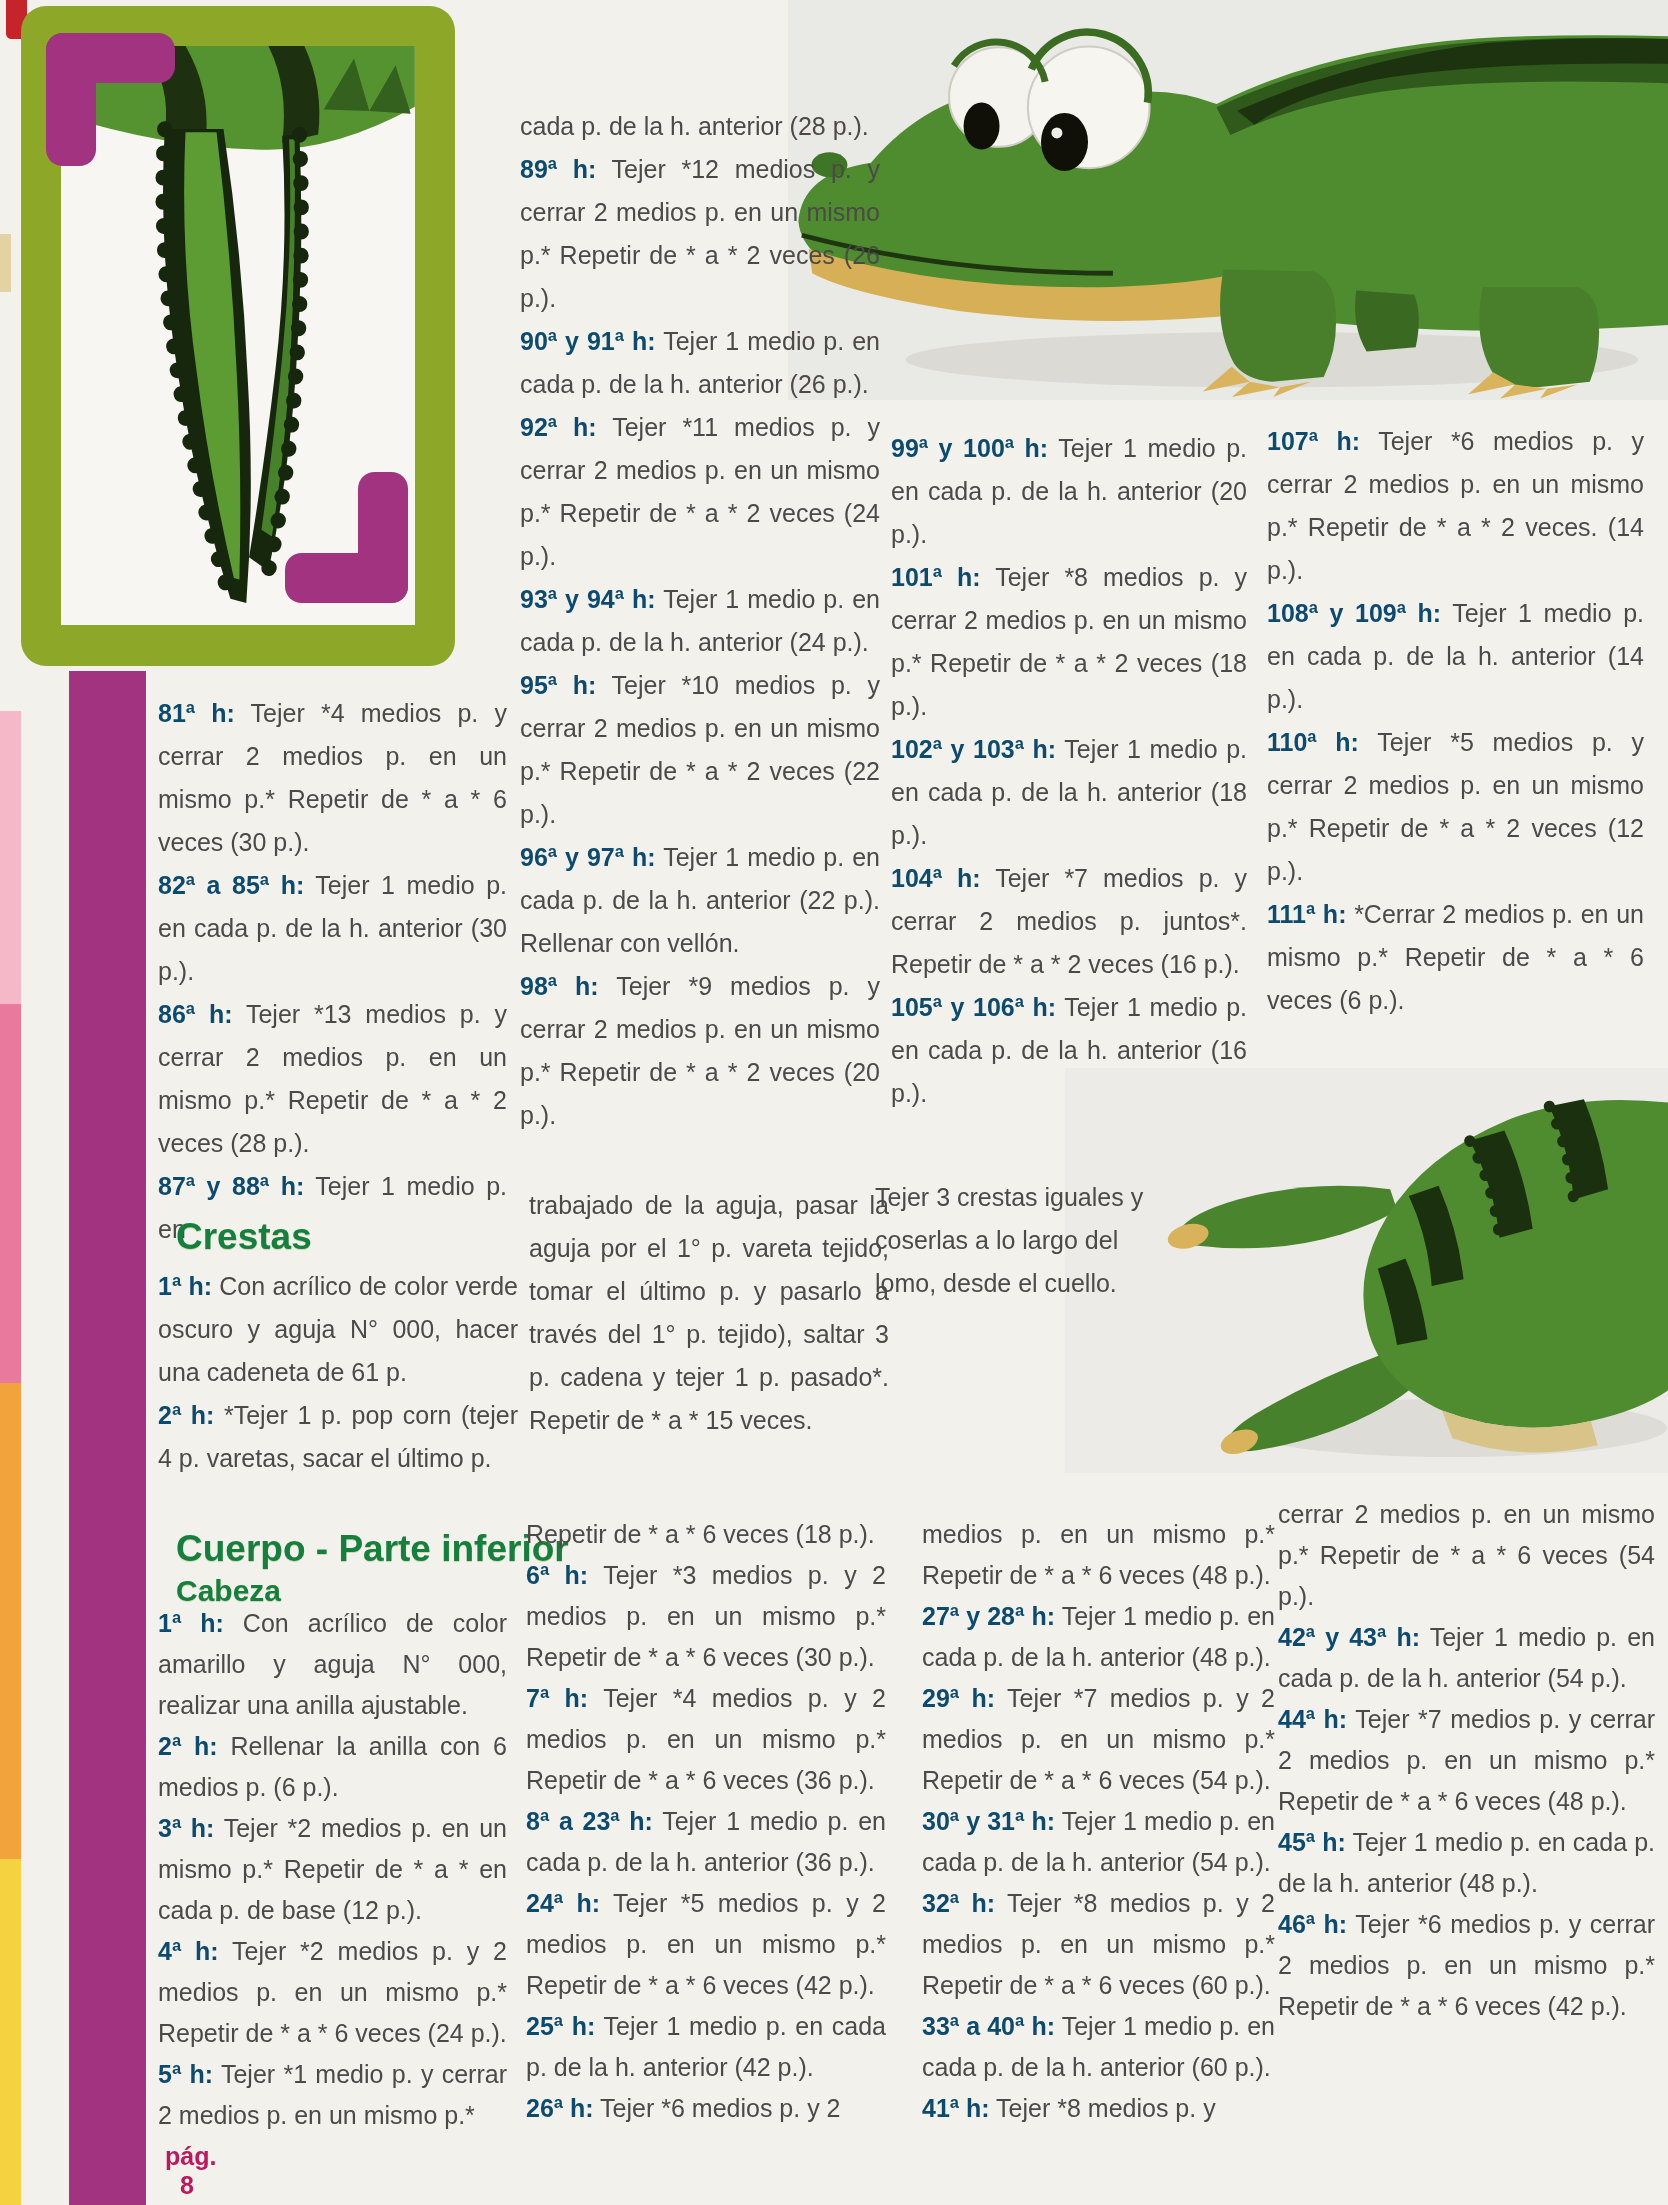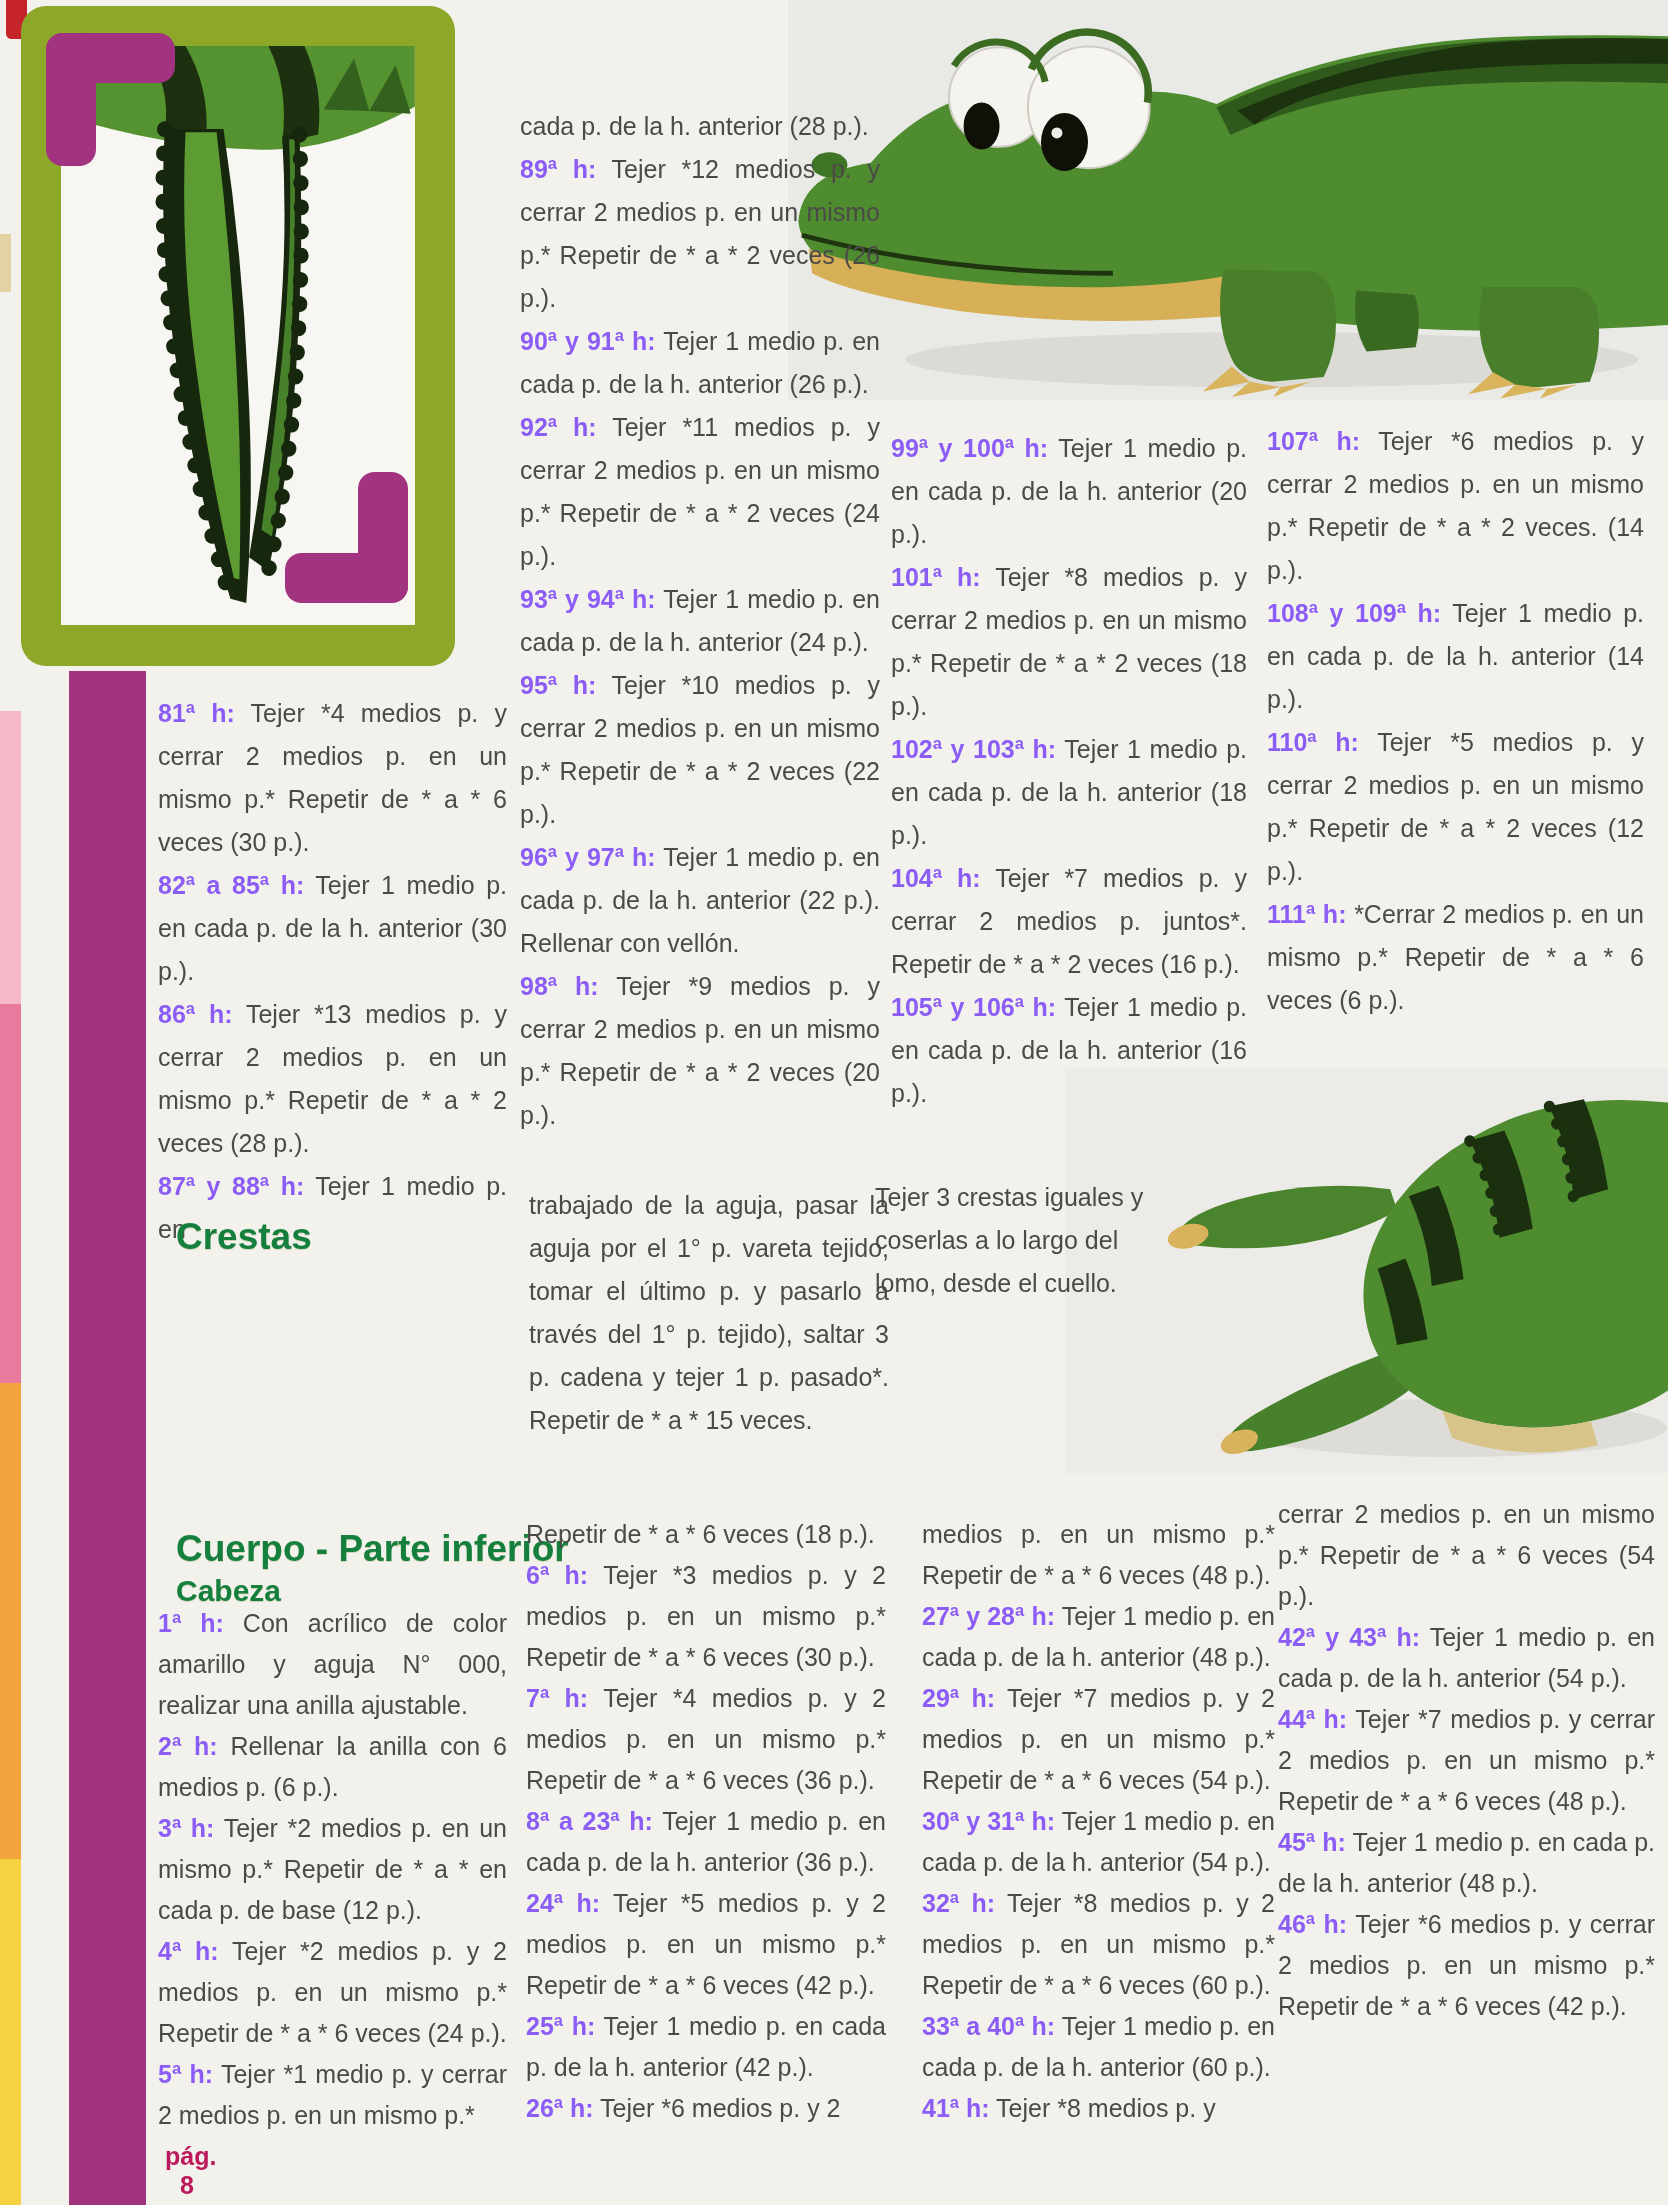--- a/index.html
+++ b/index.html
@@ -3,21 +3,21 @@
 <meta charset="utf-8">
 <style>
   html,body{margin:0;padding:0;background:#d8d6d0;}
   #page{position:relative;width:1669px;height:2205px;background:#f2f1ec;overflow:hidden;
         font-family:"Liberation Sans","DejaVu Sans",sans-serif;}
   .abs{position:absolute;}
   
   .col{position:absolute;text-align:justify;font-size:25px;line-height:43px;color:#4b4a46;}
   .col.tight{line-height:41px;}
   .col p{margin:0;}
-  .lbl{font-weight:700;color:#8b5cf6;}
+  .lbl{font-weight:700;color:#0c4a6e;}
   .h-green{margin:10px;font-weight:700;color:#15803d;font-size:37px;line-height:40px;
            text-shadow:0 0.7px 0 rgba(120,120,20,.25);}
   .h-green.small{font-size:30px;line-height:33px;}
   .pagenum{position:absolute;font-weight:700;color:#be185d;font-size:25px;line-height:29px;}
   .pagenum .num{padding-left:15px;}
   
   .strip{position:absolute;}
   
   .frame{position:absolute;left:21px;top:5.5px;width:434px;height:660px;background:#8da829;border-radius:25px;}
   .frame-inner{position:absolute;left:40px;top:40px;width:354px;height:579px;background:#f7f6f2;overflow:hidden;}
@@ -143,20 +143,24 @@
 
   <div class="col" style="left:1267px;top:420px;width:377px;">
     <p><b class="lbl">107ª h:</b> <span>Tejer *6 medios p. y cerrar 2 medios p. en un mismo p.* Repetir de * a * 2 veces. (14 p.).</span></p>
     <p><b class="lbl">108ª y 109ª h:</b> <span>Tejer 1 medio p. en cada p. de la h. anterior (14 p.).</span></p>
     <p><b class="lbl">110ª h:</b> <span>Tejer *5 medios p. y cerrar 2 medios p. en un mismo p.* Repetir de * a * 2 veces (12 p.).</span></p>
     <p><b class="lbl">111ª h:</b> <span>*Cerrar 2 medios p. en un mismo p.* Repetir de * a * 6 veces (6 p.).</span></p>
   </div>
 
   <h2 class="h-green abs" style="left:166px;top:1207px;">Crestas</h2>
 
+  <div class="col" style="left:158px;top:1265px;width:360px;">
+    <p><b class="lbl">1ª h:</b> <span>Con acrílico de color verde oscuro y aguja N° 000, hacer una cadeneta de 61 p.</span></p>
+    <p><b class="lbl">2ª h:</b> <span>*Tejer 1 p. pop corn (tejer 4 p. varetas, sacar el último p.</span></p>
+  </div>
   <div class="col" style="left:529px;top:1184px;width:360px;">
     <p><span>trabajado de la aguja, pasar la aguja por el 1° p. vareta tejido, tomar el último p. y pasarlo a través del 1° p. tejido), saltar 3 p. cadena y tejer 1 p. pasado*. Repetir de * a * 15 veces.</span></p>
   </div>
   <div class="col" style="left:875px;top:1176px;width:277px;text-align:left;">
     <p><span>Tejer 3 crestas iguales y coserlas a lo largo del lomo, desde el cuello.</span></p>
   </div>
 
   <h2 class="h-green abs" style="left:166px;top:1519px;">Cuerpo - Parte inferior</h2>
   <h3 class="h-green small abs" style="left:166px;top:1564px;">Cabeza</h3>
 

